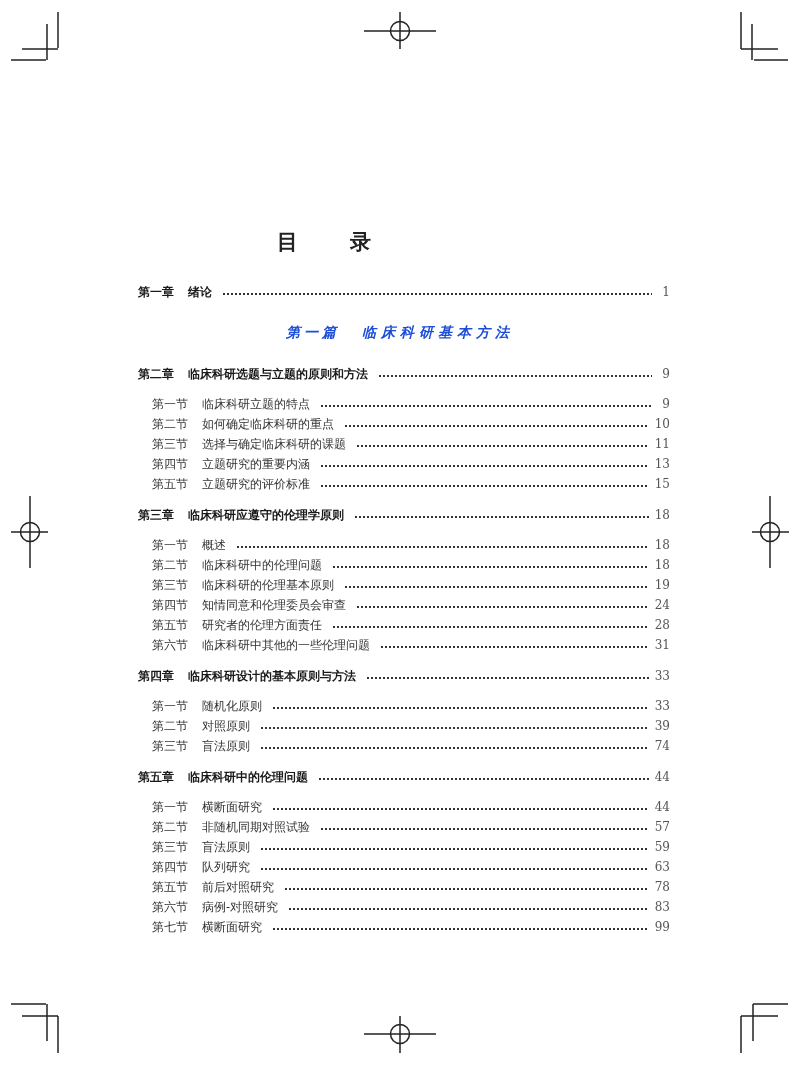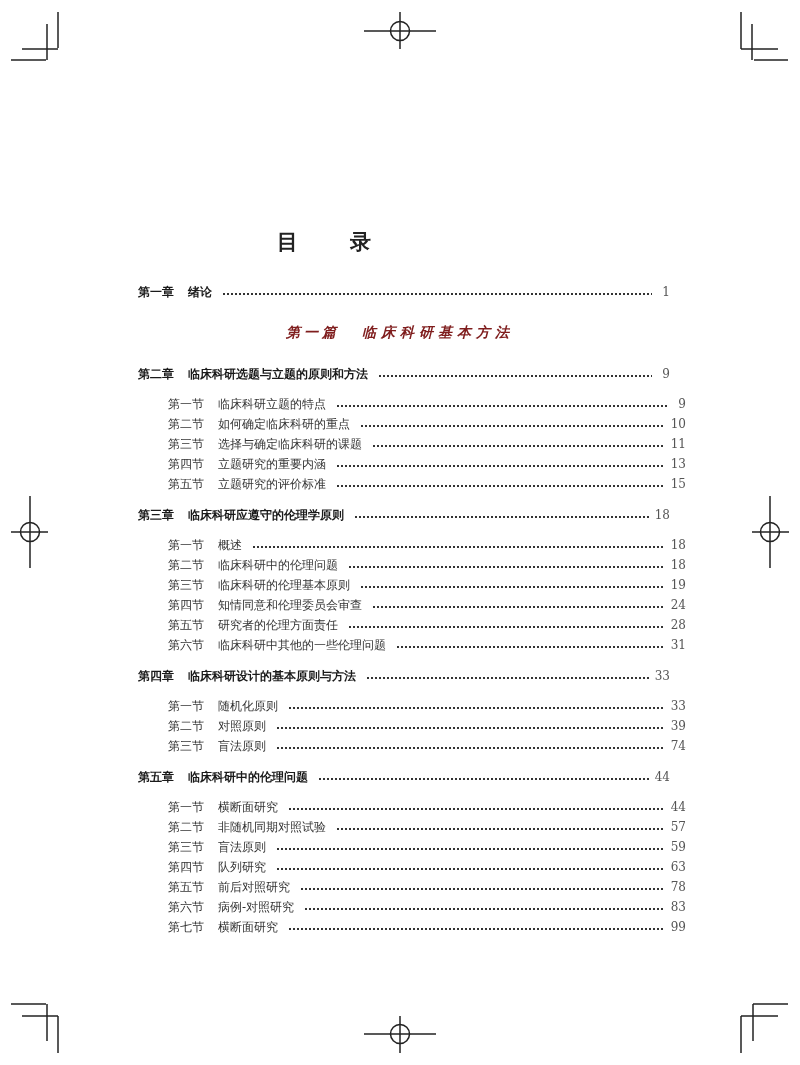--- a/index.html
+++ b/index.html
@@ -5,30 +5,30 @@
   html, body { margin: 0; padding: 0; background: #ffffff; }
   body { width: 800px; height: 1065px; position: relative; overflow: hidden;
          font-family: "DejaVu Serif", "Liberation Serif", serif; color: #222; }
   .marks { position: absolute; left: 0; top: 0; width: 800px; height: 1065px; pointer-events: none; }
   .title { position: absolute; top: 228px; left: 0; width: 648px; text-align: center;
            font-family: "DejaVu Sans", sans-serif; font-size: 21px; font-weight: bold; color: #222; }
   .title span { display: inline-block; margin: 0 26px; }
   .row { position: absolute; left: 138px; width: 532px; height: 18px; display: flex; align-items: flex-end;
          font-size: 12px; line-height: 18px; }
   .row.chapter { font-family: "DejaVu Sans", sans-serif; font-weight: bold; font-size: 12px; color: #1a1a1a; }
-  .row.section { left: 152px; width: 518px; color: #333; margin-left: 16px; }
+  .row.section { left: 152px; width: 518px; color: #333; }
   .row .num { white-space: nowrap; }
   .row .label { white-space: nowrap; margin-left: 14px; }
   .row .dots { flex: 1; margin: 0 6px 0 10px; height: 2px; align-self: center;
                background-image: radial-gradient(circle, #333 0.8px, transparent 1.1px);
                background-size: 4px 2px; background-repeat: repeat-x; margin-top: 3px; }
   .row .page { font-family: "DejaVu Serif", serif; font-weight: normal; font-size: 12px;
                color: #555; min-width: 12px; text-align: right; }
   .part { position: absolute; top: 324px; left: 0; width: 800px; text-align: center;
-          font-family: "DejaVu Serif", serif; font-weight: bold; font-style: italic; font-size: 14px; color: #7f1d1d; }
+          font-family: "DejaVu Serif", serif; font-weight: bold; font-style: italic; font-size: 14px; color: #1d4ed8; }
   .part .pnum { margin-right: 22px; letter-spacing: 4px; }
   .part .ptitle { letter-spacing: 5px; }
 </style>
 </head>
 <body>
 
 <svg class="marks" viewBox="0 0 800 1065" width="800" height="1065">
   <g stroke="#222" stroke-width="1.5" fill="none">
 
     <g>

